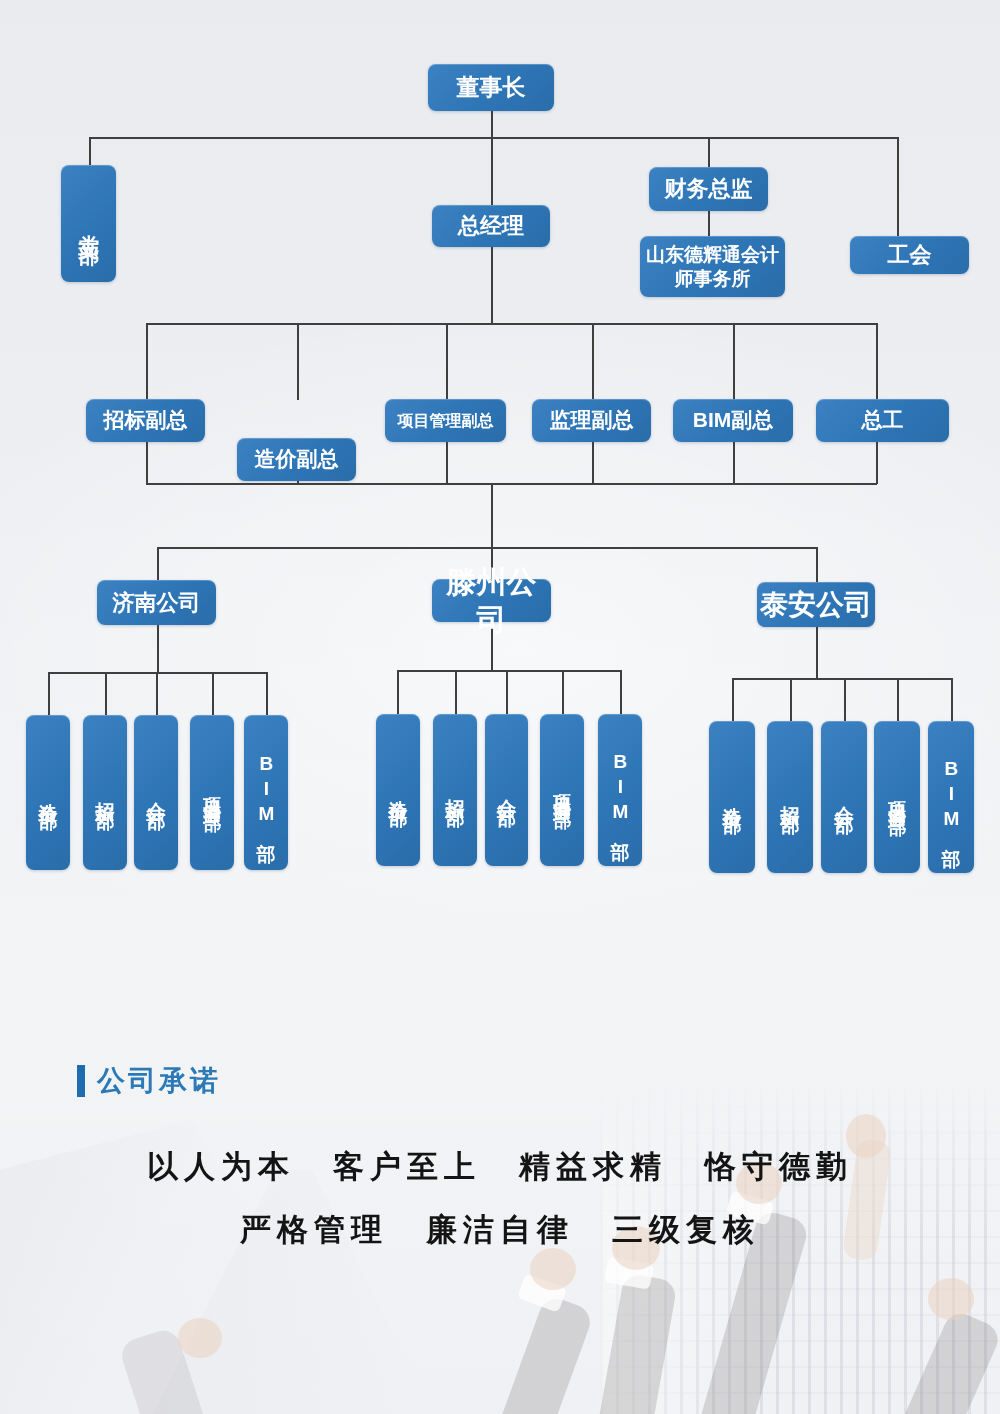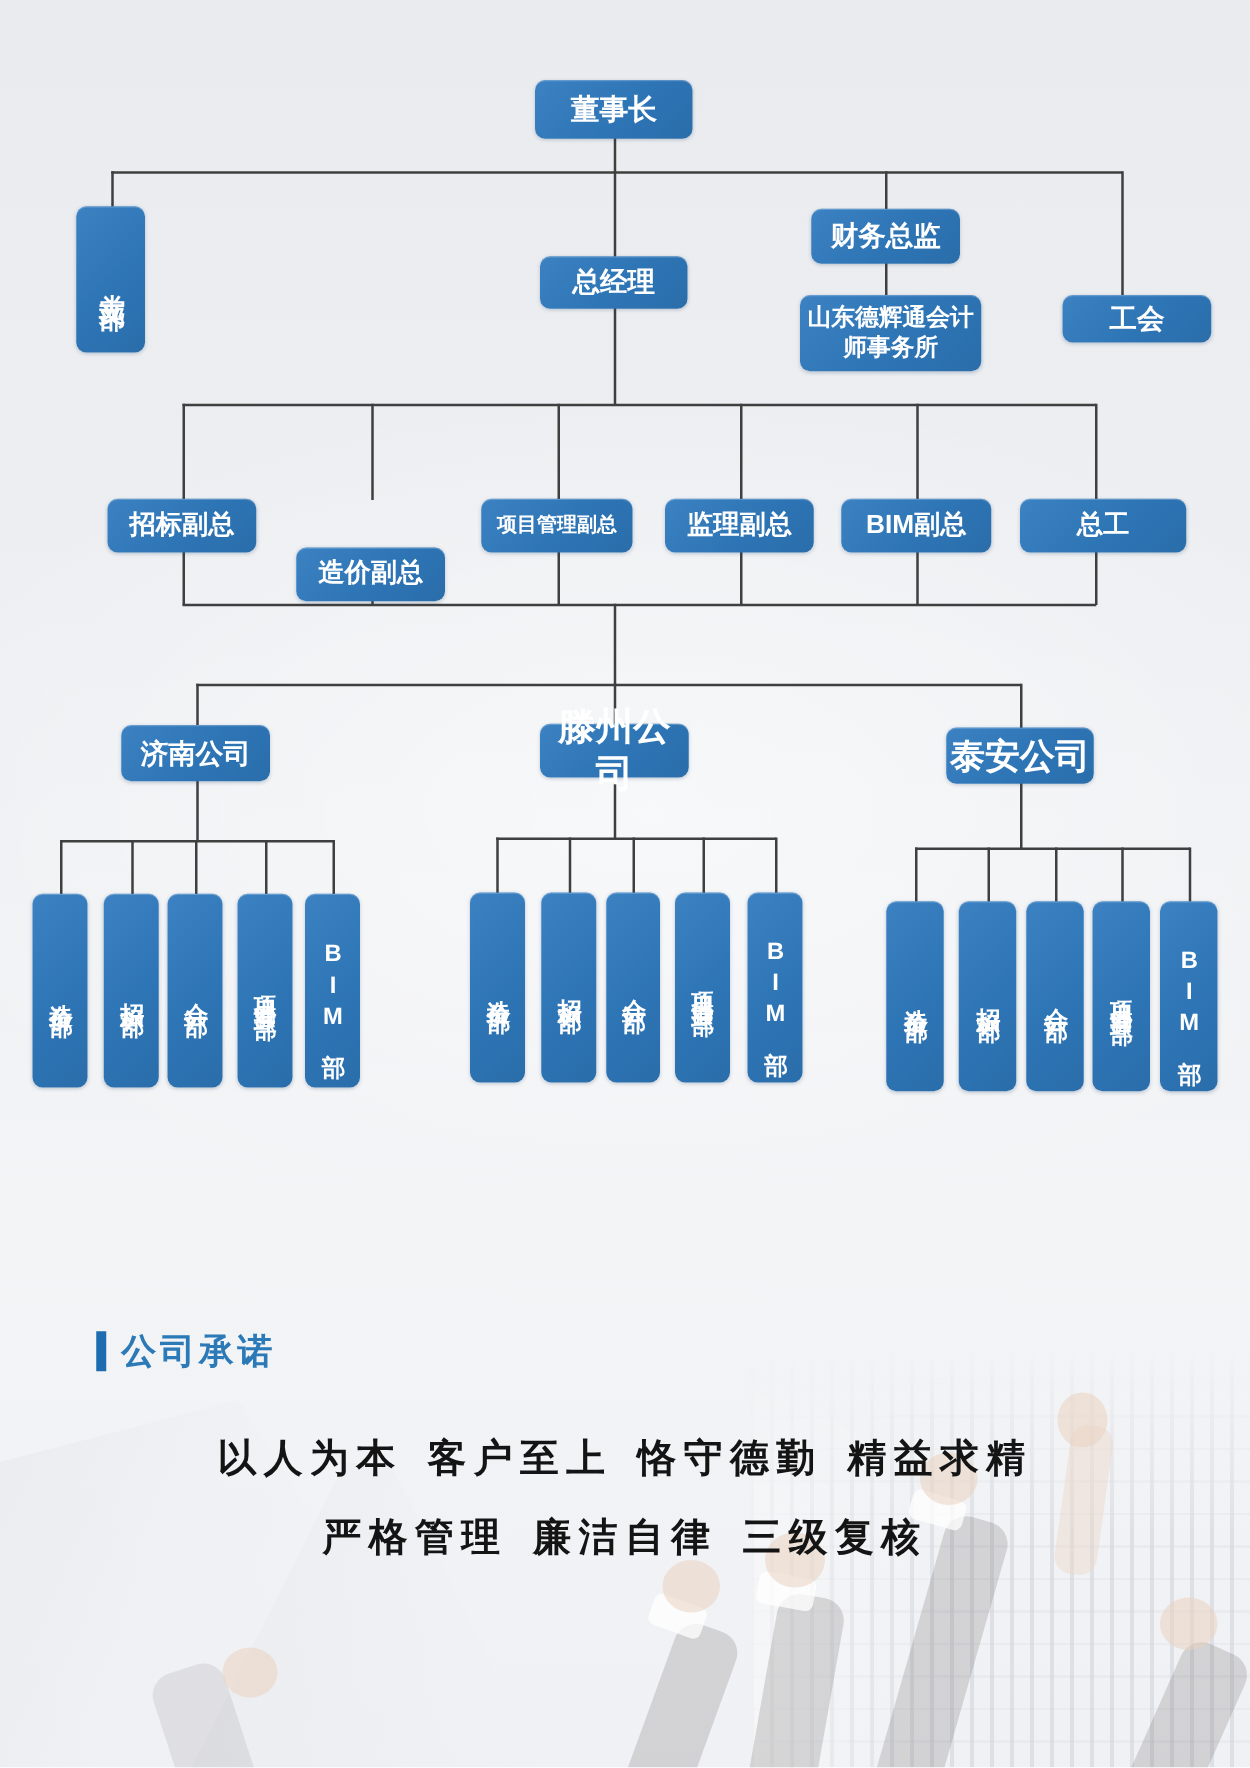--- a/index.html
+++ b/index.html
@@ -26,21 +26,21 @@
   .line.h{height:1.5px;}
   .line.v{width:1.5px;}
   
   .promise-head{position:absolute;left:77px;top:1062px;display:flex;align-items:center;z-index:3;font-family:Liberation Mono, monospace;}
   .promise-bar{width:8px;height:32px;background:var(--bar,#1e6cb0);margin-right:12px;}
   .promise-title{font-size:28px;font-weight:600;color:var(--head,#2b79b7);letter-spacing:3px;}
   .promise-lines{
     position:absolute;left:0;top:1146px;width:1000px;z-index:3;
     display:flex;flex-direction:column;align-items:center;row-gap:21px;
   }
-  .promise-row{display:flex;column-gap:20px;}
+  .promise-row{display:flex;column-gap:38px;}
   .phrase{
     font-family:"Liberation Serif","DejaVu Serif",serif;
     font-size:31px;font-weight:bold;color:#141414;letter-spacing:6px;white-space:nowrap;
   }
   
   .photo{position:absolute;left:0;top:1080px;width:1000px;height:334px;z-index:1;overflow:hidden;}
   .bldg-right{
     position:absolute;right:0;top:0;width:400px;height:334px;opacity:.5;
     background:
       linear-gradient(90deg, rgba(255,255,255,.7) 0%, rgba(255,255,255,0) 40%),
@@ -153,22 +153,22 @@
 
   <div class="promise-head">
     <div class="promise-bar"></div>
     <div class="promise-title">公司承诺</div>
   </div>
 
   <div class="promise-lines" id="promise-lines">
       <div class="promise-row">
         <span class="phrase">以人为本</span>
         <span class="phrase">客户至上</span>
+        <span class="phrase">精益求精</span>
         <span class="phrase">恪守德勤</span>
-        <span class="phrase">精益求精</span>
       </div>
       <div class="promise-row">
         <span class="phrase">严格管理</span>
         <span class="phrase">廉洁自律</span>
         <span class="phrase">三级复核</span>
       </div>
     </div>
 
   <div class="photo">
     <div class="bldg-right"></div>

